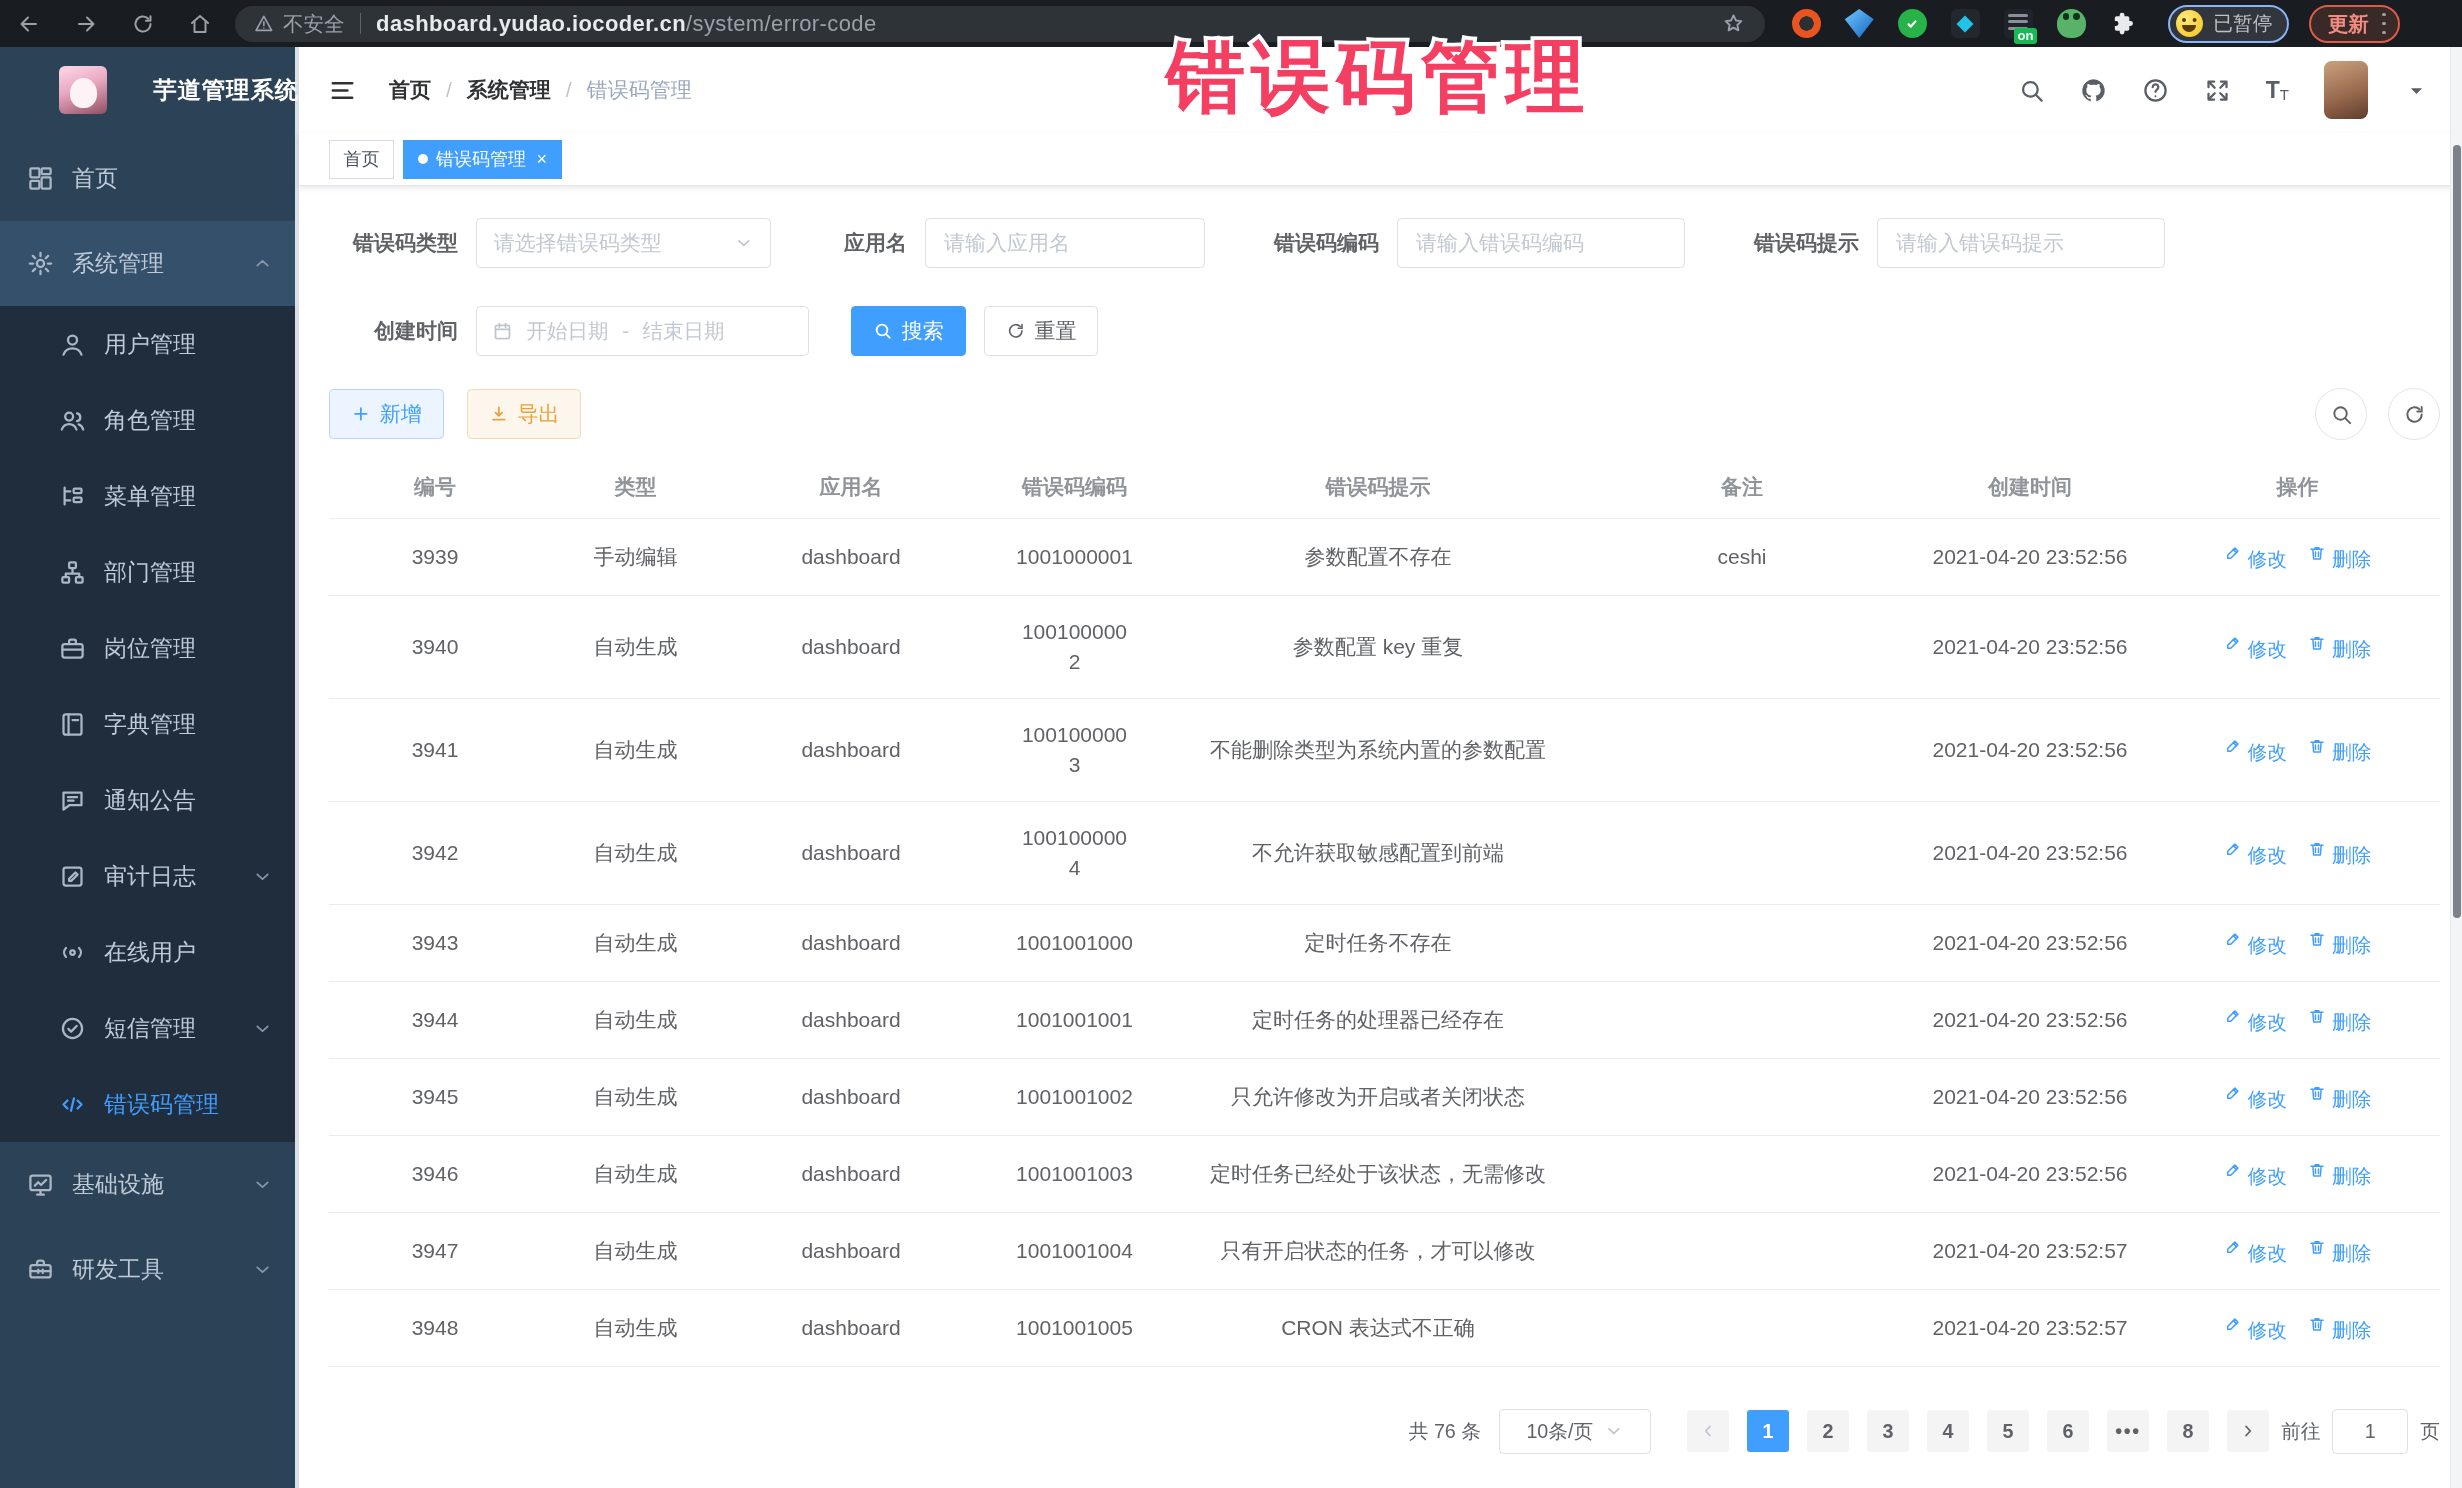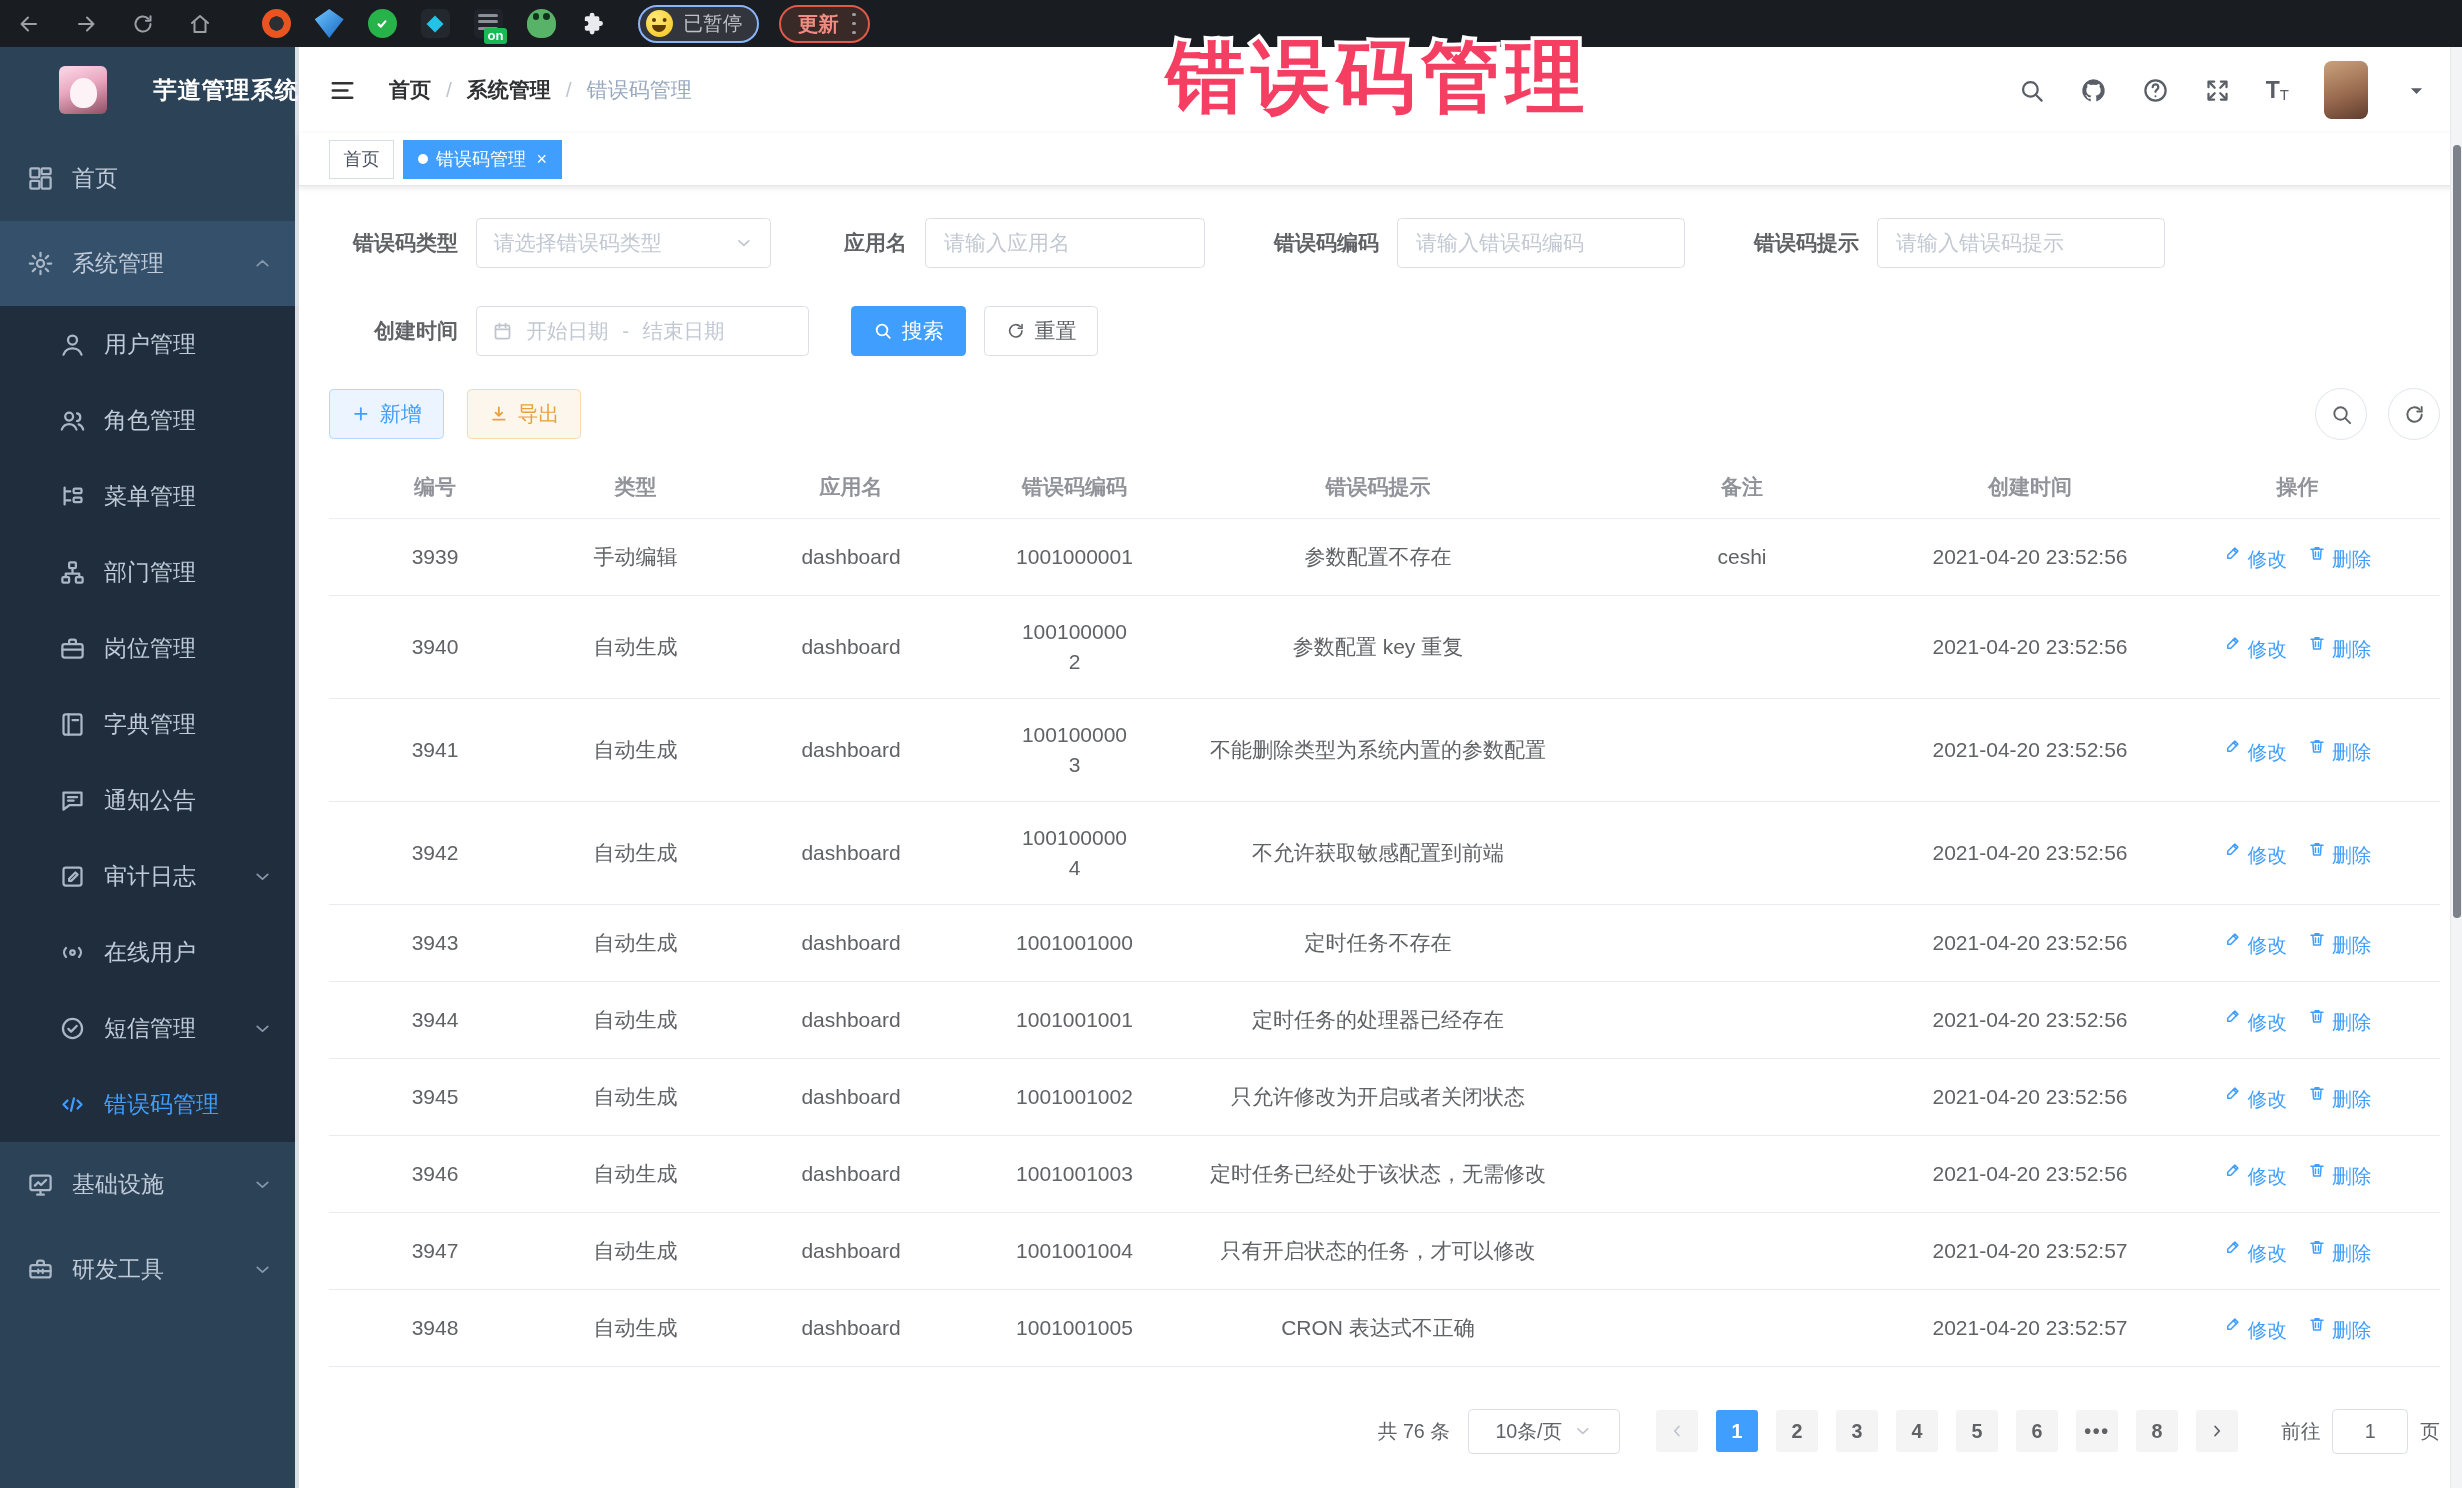--- a/index.html
+++ b/index.html
@@ -133,21 +133,21 @@
   
   .pagination { display:flex; align-items:center; justify-content:flex-end; margin-top:42px; font-size:19.7px; color:#606266; padding-bottom:23px; }
   .pg-total { margin-right:18px; white-space:nowrap; }
   .page-size { width:152px; height:45px; border:1.5px solid #dcdfe6; border-radius:4.5px; display:flex; align-items:center; justify-content:center; gap:10.6px; color:#606266; margin-right:27px; cursor:pointer; background:#fff; }
   .page-size .sel-arrow { color:#c0c4cc; }
   .pg-btn { min-width:42px; height:42px; padding:0 6px; background:#f4f4f5; border-radius:3px; margin:0 9px; display:inline-flex; align-items:center; justify-content:center; color:#606266; font-weight:600; cursor:pointer; }
   .pg-btn.active { background:#409EFF; color:#fff; }
   .pg-btn.nav-btn svg { width:18px; height:18px; }
   .pg-btn.disabled { color:#c0c4cc; }
   .pg-ellipsis { letter-spacing:1.5px; font-weight:700; }
-  .pg-goto { display:flex; align-items:center; gap:12px; margin-left:34px; white-space:nowrap; }
+  .pg-goto { display:flex; align-items:center; gap:12px; margin-left:3px; white-space:nowrap; }
   .goto-input { width:76px; height:45px; border:1.5px solid #dcdfe6; border-radius:4.5px; text-align:center; font-size:19.7px; color:#606266; font-family:inherit; outline:none; }
 
   
   .watermark { position:absolute; left:1083px; top:10.6px; z-index:20; pointer-events:none; }
   .page-scrollbar { position:absolute; top:47px; right:0; width:12px; height:1441px; background:#f3f4f6; border-left:1.5px solid #e8eaee; z-index:6; }
   .page-scrollbar .thumb { position:absolute; top:98px; left:2.3px; width:7.6px; height:773px; border-radius:3.8px; background:#7d828a; }
 </style>
 </head>
 <body>
 
@@ -168,20 +168,41 @@
       <span class="icon">
           <svg viewBox="0 0 24 24" fill="none" stroke="currentColor" stroke-width="2" stroke-linecap="round" stroke-linejoin="round">
             <path d="M19.5 12a7.5 7.5 0 11-2.2-5.3"></path>
             <path d="M19.5 4.2v4.6h-4.6"></path>
           </svg>
         </span>
       <span class="icon">
           <svg viewBox="0 0 24 24" fill="none" stroke="currentColor" stroke-width="2" stroke-linecap="round" stroke-linejoin="round">
             <path d="M4 11l8-7 8 7"></path>
             <path d="M6.5 9.5V20h11V9.5"></path>
+          </svg>
+        </span>
+    </div>
+    <div class="url-pill">
+      <span class="warn">
+        <span class="icon">
+            <svg viewBox="0 0 24 24" fill="none" stroke="currentColor" stroke-width="2" stroke-linecap="round" stroke-linejoin="round">
+              <path d="M12 3L2.5 20h19z"></path>
+              <path d="M12 9.5V14"></path>
+              <circle cx="12" cy="17" r="0.9" fill="currentColor" stroke="none"></circle>
+            </svg>
+          </span>
+        <span>不安全</span>
+      </span>
+      <span class="url-divider"></span>
+      <span class="url-text">
+        <span class="url-domain">dashboard.yudao.iocoder.cn</span><span class="url-path">/system/error-code</span>
+      </span>
+      <span class="icon url-star">
+          <svg viewBox="0 0 24 24" fill="none" stroke="currentColor" stroke-width="2" stroke-linejoin="round">
+            <path d="M12 3.6l2.5 5.2 5.7.7-4.2 4 1.1 5.6-5.1-2.8-5.1 2.8 1.1-5.6-4.2-4 5.7-.7z"></path>
           </svg>
         </span>
     </div>
     <div class="ext-row">
       <span class="ext ext-ubuntu"></span>
       <span class="ext ext-gem"></span>
       <span class="ext ext-v">
           <svg viewBox="0 0 24 24" fill="none" stroke="#fff" stroke-width="3" stroke-linecap="round" stroke-linejoin="round">
             <path d="M7.5 12.5l3 3 6-7"></path>
           </svg>

